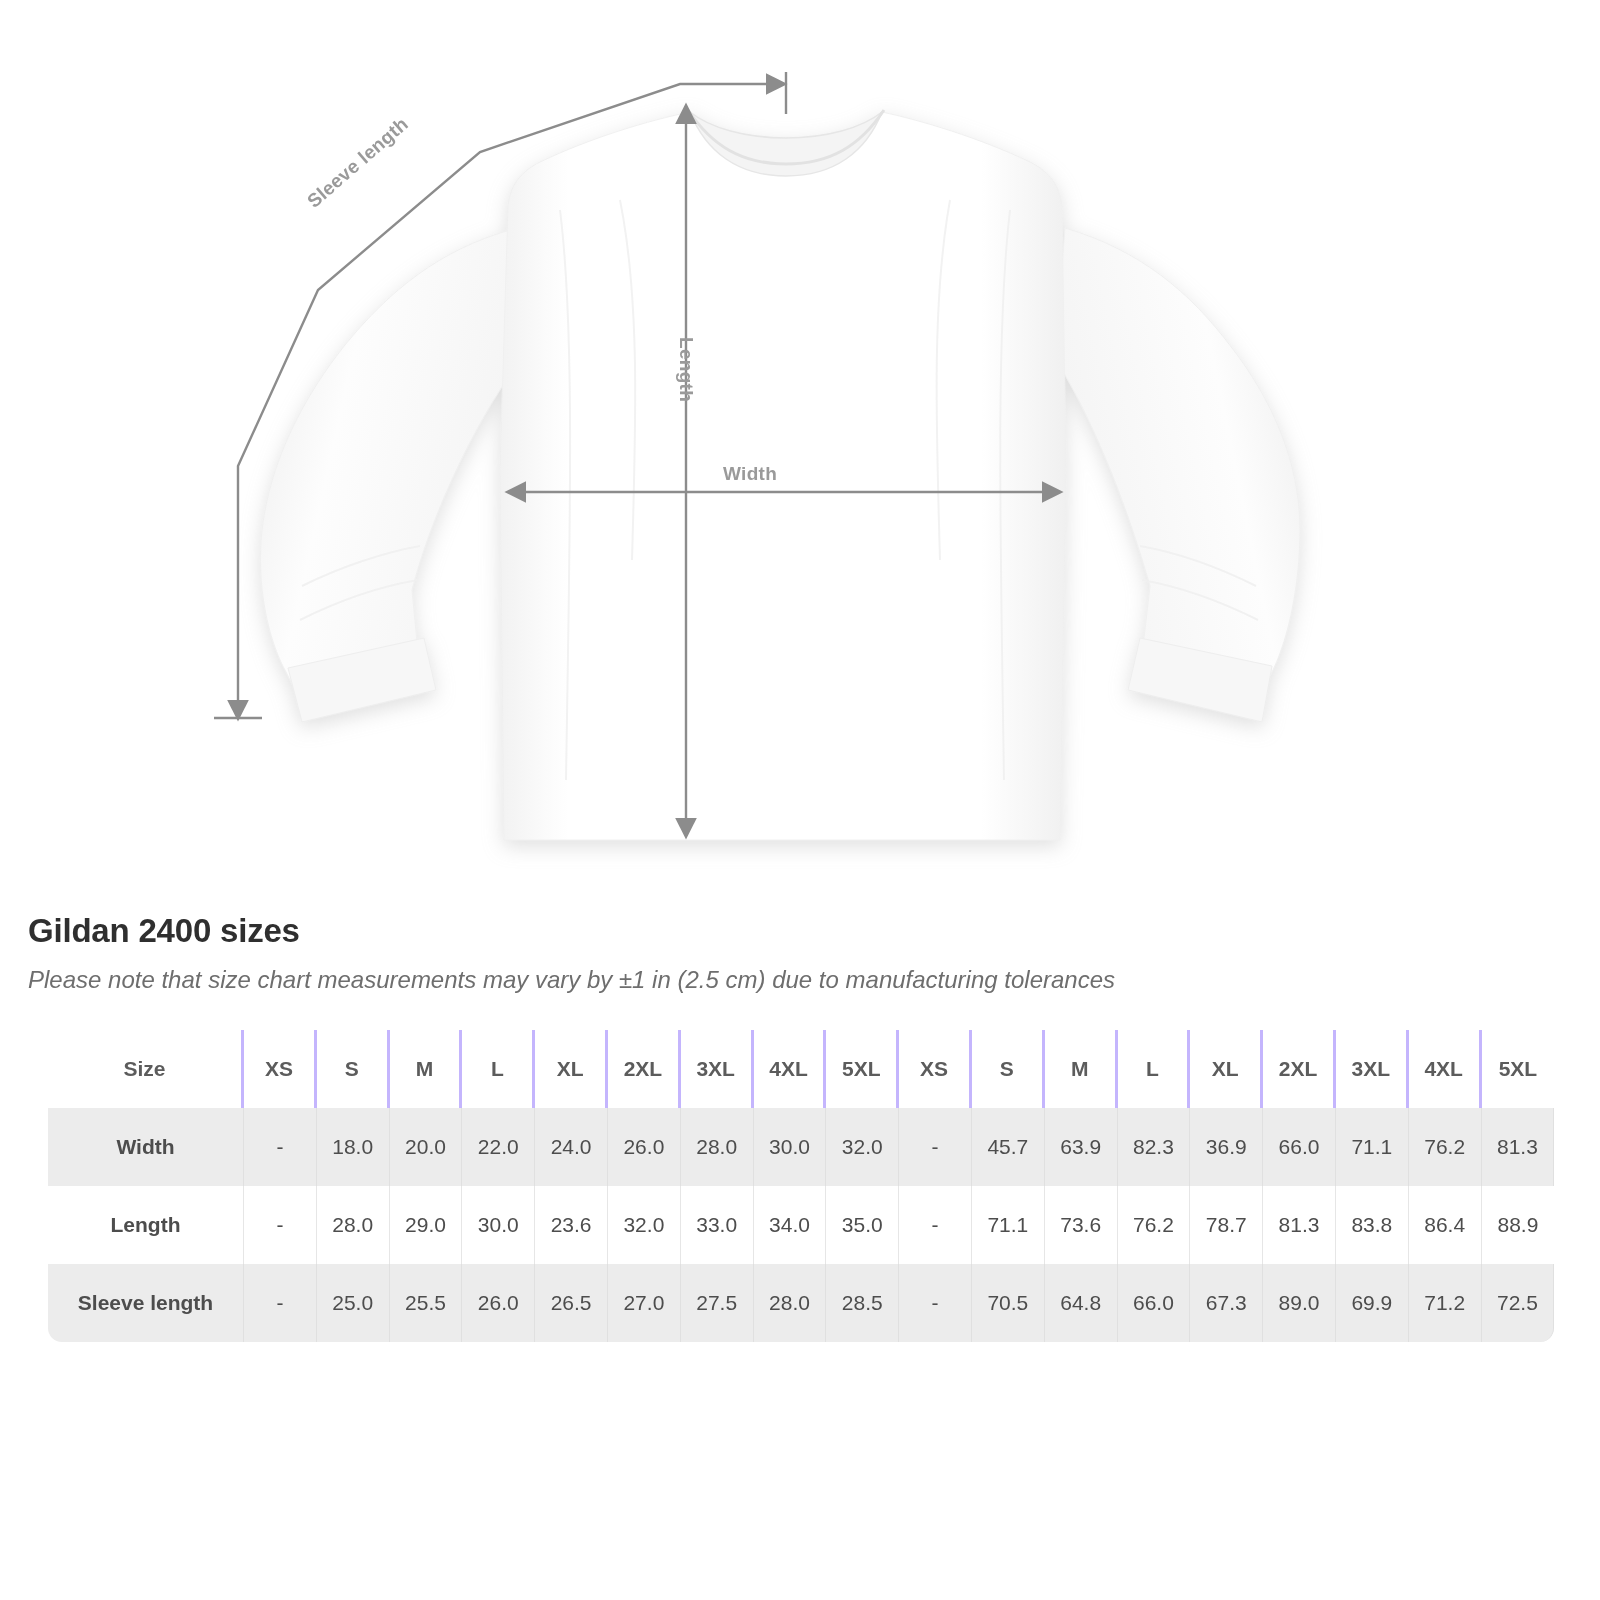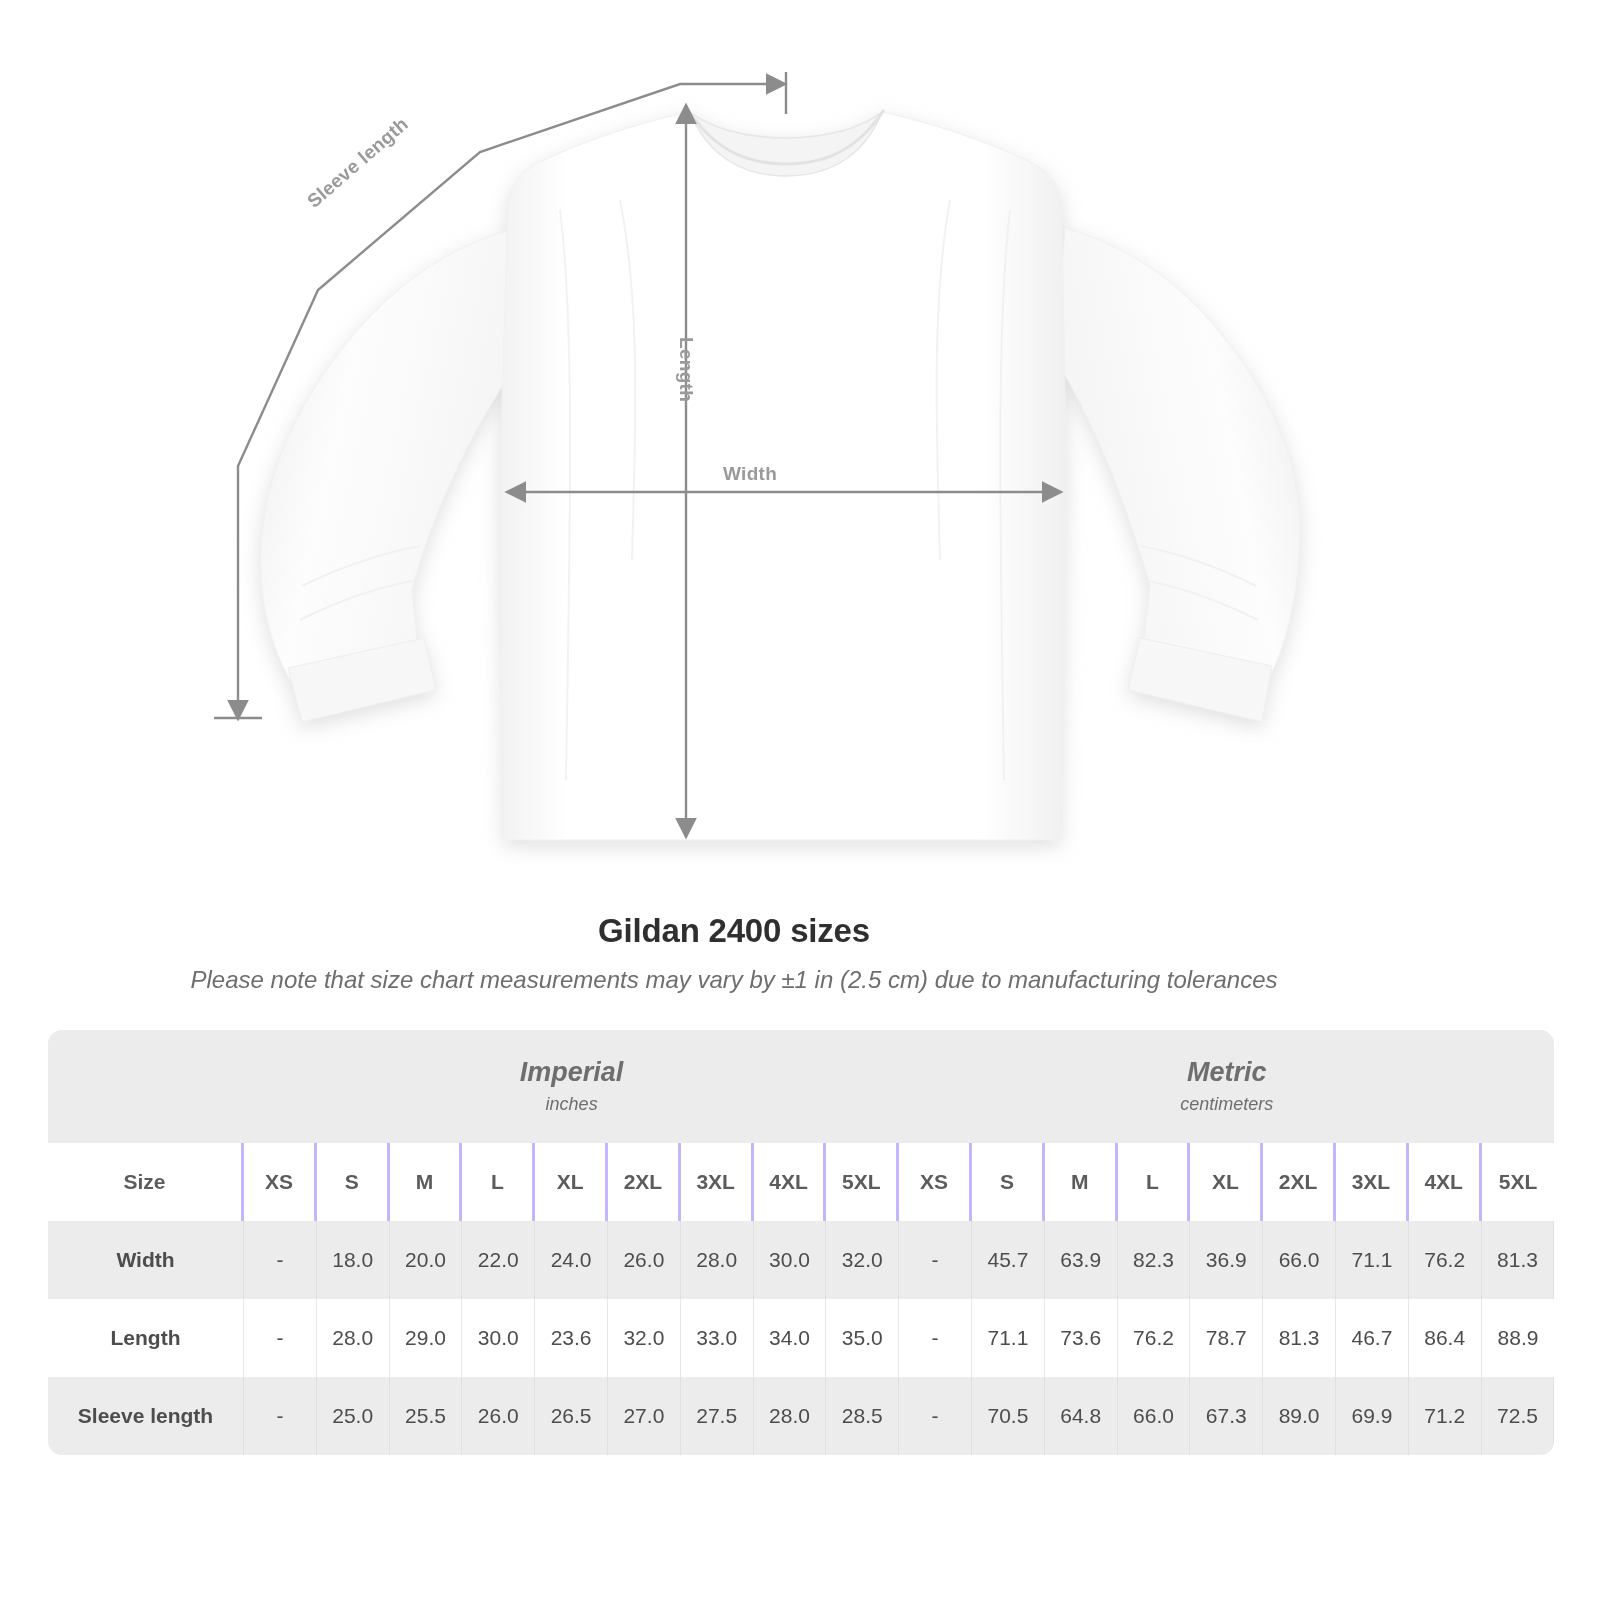--- a/index.html
+++ b/index.html
@@ -45,21 +45,20 @@
   }
   #label-width {
     left: 723px; top: 463px;
   }
 
   
   #title-block {
     position: absolute;
     left: 0; top: 912px;
     width: 1440px;
-    text-align: center;
     padding-left: 28px;
   }
   #chart-title {
     font-size: 33px;
     font-weight: bold;
     color: #2f2f2f;
     margin: 0 0 16px 0;
     letter-spacing: -0.2px;
   }
   #chart-note {
@@ -263,31 +262,20 @@
           <col class="c-data">
           <col class="c-data">
           <col class="c-data">
           <col class="c-data">
         <col class="c-data">
           <col class="c-data">
           <col class="c-data">
           <col class="c-data">
       </colgroup>
       <thead>
-        <tr class="unit-row">
-          <td colspan="1"></td>
-          <td colspan="9">
-            <div class="unit-name">Imperial</div>
-            <div class="unit-sub">inches</div>
-          </td>
-          <td colspan="9">
-            <div class="unit-name">Metric</div>
-            <div class="unit-sub">centimeters</div>
-          </td>
-        </tr>
         <tr class="size-row">
           <td class="rowhead">Size</td>
           <td>XS</td>
           <td>S</td>
           <td>M</td>
           <td>L</td>
           <td>XL</td>
           <td>2XL</td>
           <td>3XL</td>
           <td>4XL</td>
@@ -335,21 +323,21 @@
           <td>32.0</td>
           <td>33.0</td>
           <td>34.0</td>
           <td>35.0</td>
           <td>-</td>
           <td>71.1</td>
           <td>73.6</td>
           <td>76.2</td>
           <td>78.7</td>
           <td>81.3</td>
-          <td>46.7</td>
+          <td>83.8</td>
           <td>86.4</td>
           <td>88.9</td>
         </tr>
         <tr class="shaded">
           <td class="rowhead">Sleeve length</td>
           <td>-</td>
           <td>25.0</td>
           <td>25.5</td>
           <td>26.0</td>
           <td>26.5</td>

